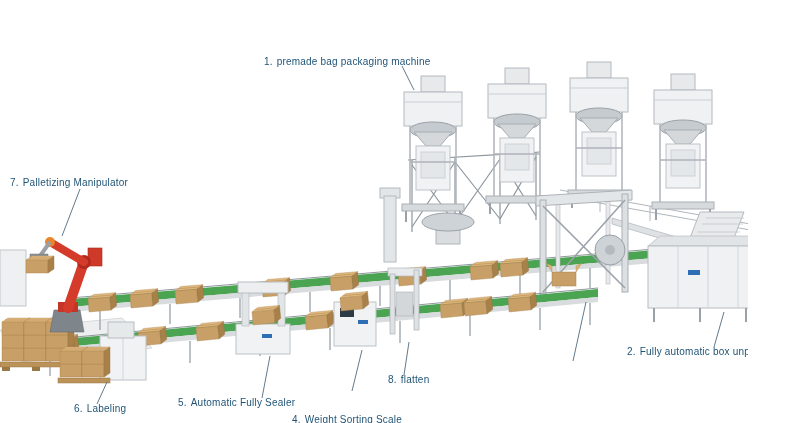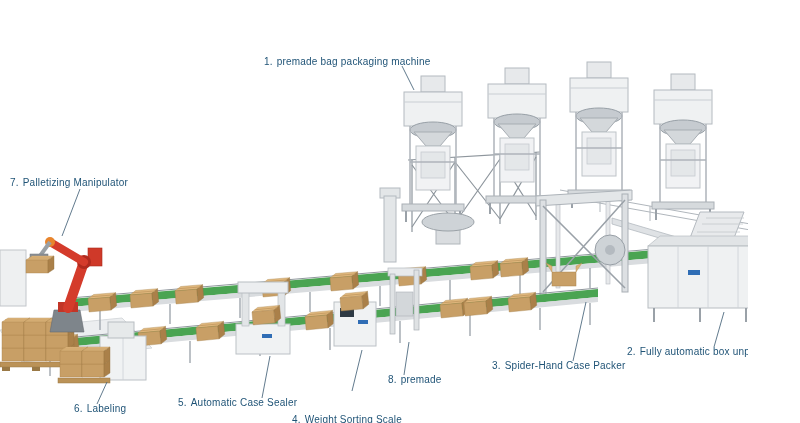--- a/index.html
+++ b/index.html
@@ -222,32 +222,29 @@
       <path d="M404,375 L409,342"></path>
     </g>
   </svg>
 
   <div class="callout" style="left:264px;top:56px">
     <span class="num">1.</span><span>premade bag packaging machine</span>
   </div>
   <div class="callout" style="left:627px;top:346px">
     <span class="num">2.</span><span>Fully automatic box unpacking machine</span>
   </div>
-  <div class="callout" style="left:492px;top:360px">
-    <span class="num">3.</span><span>Spider-Hand Case Packer</span>
-  </div>
   <div class="callout" style="left:292px;top:414px">
     <span class="num">4.</span><span>Weight Sorting Scale</span>
   </div>
   <div class="callout" style="left:178px;top:397px">
-    <span class="num">5.</span><span>Automatic Case Sealer</span>
+    <span class="num">5.</span><span>Automatic Fully Sealer</span>
   </div>
   <div class="callout" style="left:74px;top:403px">
     <span class="num">6.</span><span>Labeling</span>
   </div>
   <div class="callout" style="left:10px;top:177px">
     <span class="num">7.</span><span>Palletizing Manipulator</span>
   </div>
   <div class="callout" style="left:388px;top:374px">
-    <span class="num">8.</span><span>premade</span>
+    <span class="num">8.</span><span>flatten</span>
   </div>
 
 </div>
 
 </body></html>

